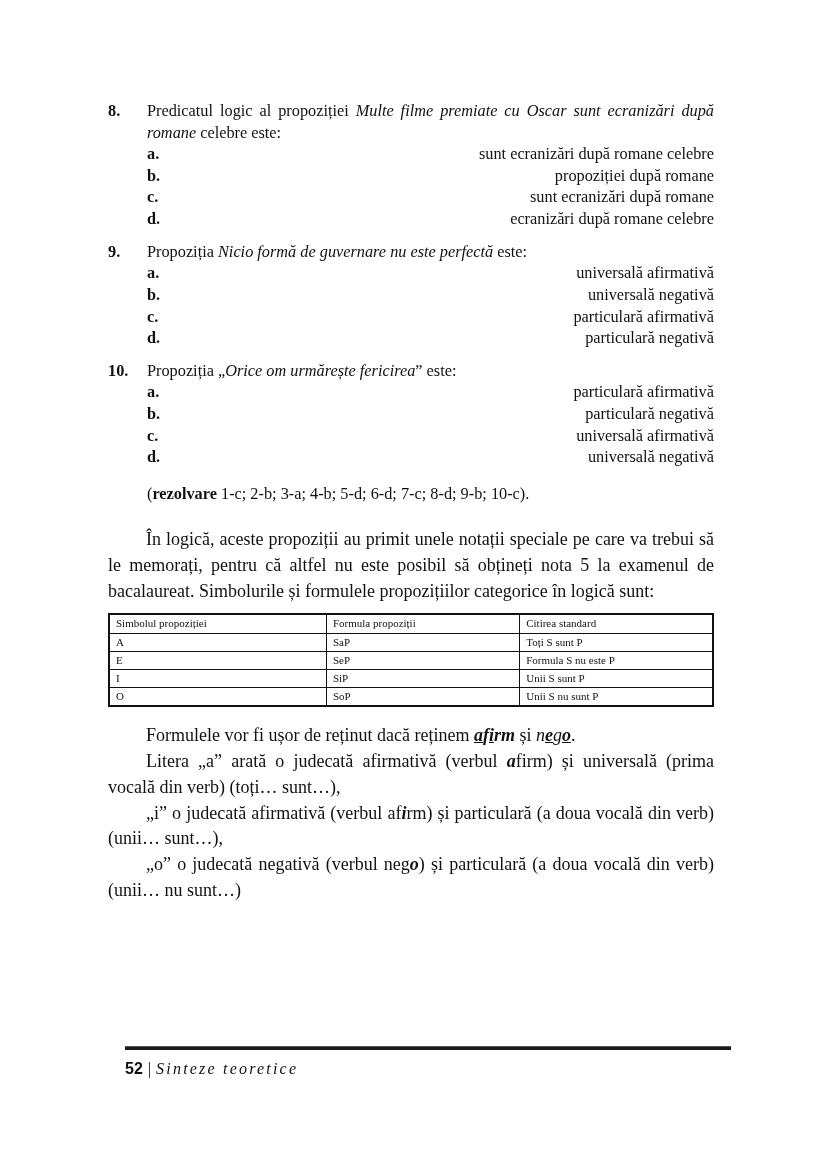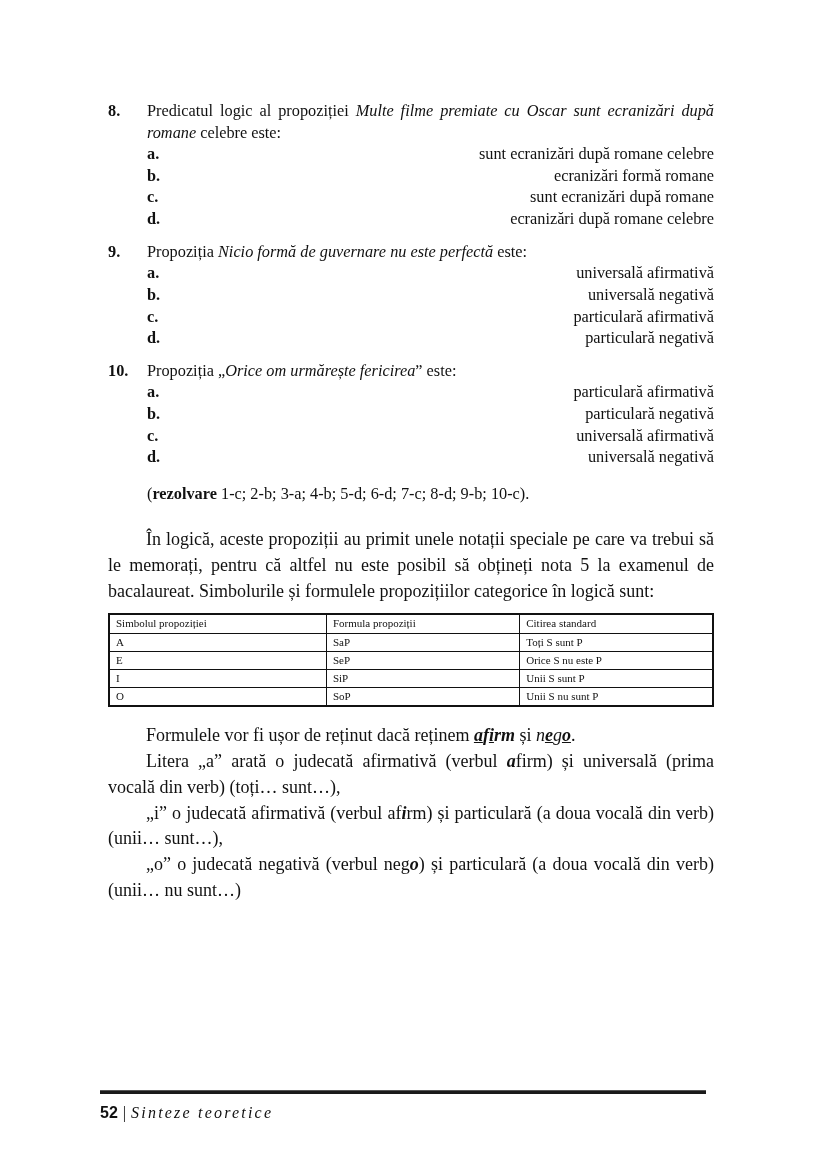--- a/index.html
+++ b/index.html
@@ -113,24 +113,23 @@
 
   
   .bi { font-weight: bold; font-style: italic; }
   .bi-u { font-weight: bold; font-style: italic; text-decoration: underline; }
   .i { font-style: italic; }
   .i-bu { font-style: italic; font-weight: bold; text-decoration: underline; }
 
   
   .footer {
     position: absolute;
-    left: 100px;
+    left: 125px;
     top: 1046px;
     width: 606px;
-    margin-top: 44px;
   }
   .footer-rule {
     height: 0;
     border-top: 1px solid #555;
     border-bottom: 3px solid #1a1a1a;
     margin-bottom: 9px;
   }
   .footer-text {
     font-size: 16.5px;
     color: #111;
@@ -158,21 +157,21 @@
         <span class="q-num">8.</span>
         <span class="q-stem"><span>Predicatul logic al propoziției </span><em>Multe filme premiate cu Oscar sunt ecranizări după romane</em><span> celebre este:</span></span>
       </div>
       <ul class="opts">
         <li class="opt">
             <span class="opt-letter">a.</span>
             <span class="opt-text">sunt ecranizări după romane celebre</span>
           </li>
         <li class="opt">
             <span class="opt-letter">b.</span>
-            <span class="opt-text">ecranizări formă romane</span>
+            <span class="opt-text">propoziției după romane</span>
           </li>
         <li class="opt">
             <span class="opt-letter">c.</span>
             <span class="opt-text">sunt ecranizări după romane</span>
           </li>
         <li class="opt">
             <span class="opt-letter">d.</span>
             <span class="opt-text">ecranizări după romane celebre</span>
           </li>
       </ul>
@@ -245,21 +244,21 @@
           <td>Citirea standard</td>
         </tr>
         <tr>
           <td>A</td>
           <td>SaP</td>
           <td>Toți S sunt P</td>
         </tr>
         <tr>
           <td>E</td>
           <td>SeP</td>
-          <td>Orice S nu este P</td>
+          <td>Formula S nu este P</td>
         </tr>
         <tr>
           <td>I</td>
           <td>SiP</td>
           <td>Unii S sunt P</td>
         </tr>
         <tr>
           <td>O</td>
           <td>SoP</td>
           <td>Unii S nu sunt P</td>

